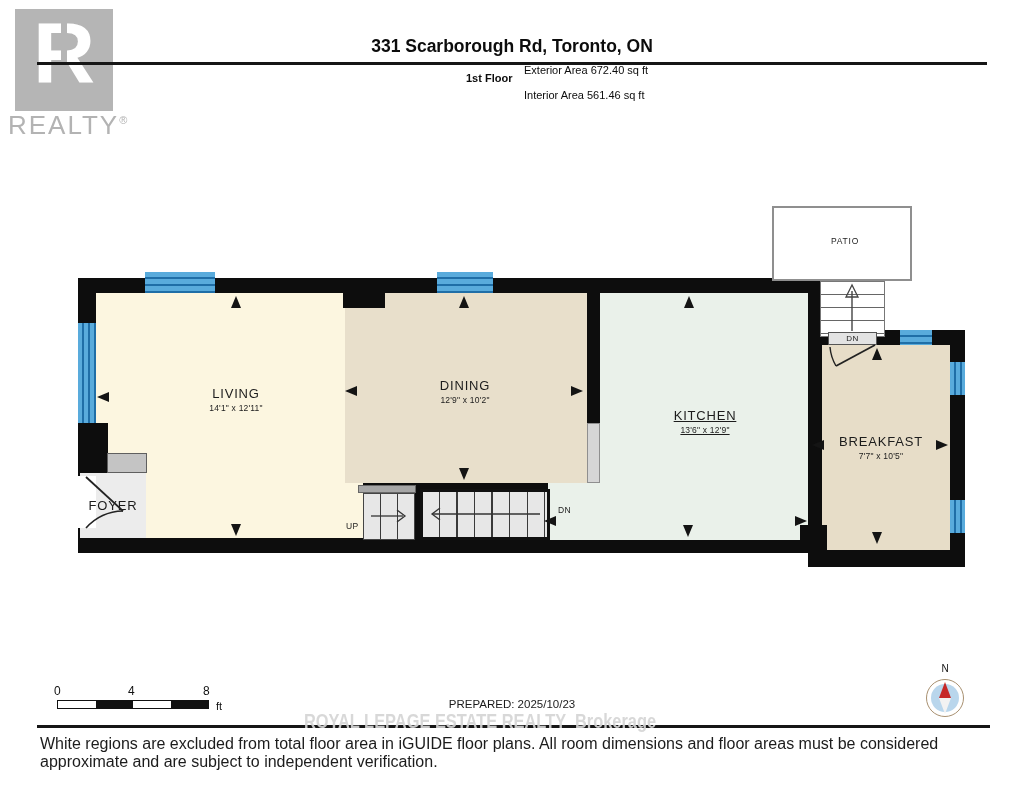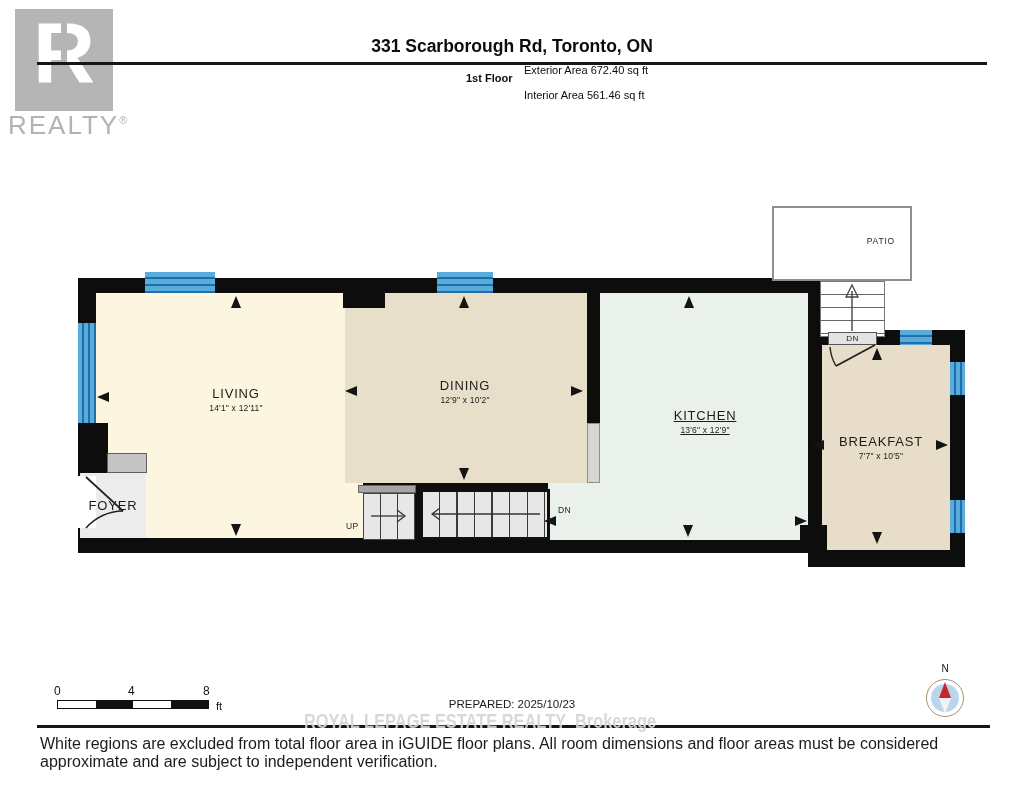--- a/index.html
+++ b/index.html
@@ -99,21 +99,21 @@
   <div class="win-v" style="left:950px;top:500px;width:15px;height:33px;"></div>
 
   <div class="stair-bar" style="left:358px;top:485px;width:58px;height:8px;"></div>
   <div class="stair-up" style="left:363px;top:493px;width:52px;height:47px;"></div>
   <div class="stair-dn" style="left:420px;top:489px;width:130px;height:51px;"></div>
   <div class="small-label" style="left:346px;top:521px;">UP</div>
   <div class="small-label" style="left:558px;top:505px;">DN</div>
   <div class="tri tri-left" style="left:544px;top:516px;"></div>
 
   <div class="patio" style="left:772px;top:206px;width:140px;height:75px;"></div>
-  <div class="room-label" style="left:795px;top:236px;width:100px;text-align:right;">
+  <div class="room-label" style="left:795px;top:236px;width:100px;">
     <div class="room-name" style="font-size:8.5px;">PATIO</div>
   </div>
   <div class="pstairs" style="left:820px;top:281px;width:65px;height:56px;"></div>
   <div class="dn-door" style="left:828px;top:332px;width:49px;height:13px;">
     <span>DN</span>
   </div>
 
   <div class="room-label" style="left:176px;top:386px;width:120px;">
     <div class="room-name">LIVING</div>
     <div class="room-dims">14'1" x 12'11"</div>

